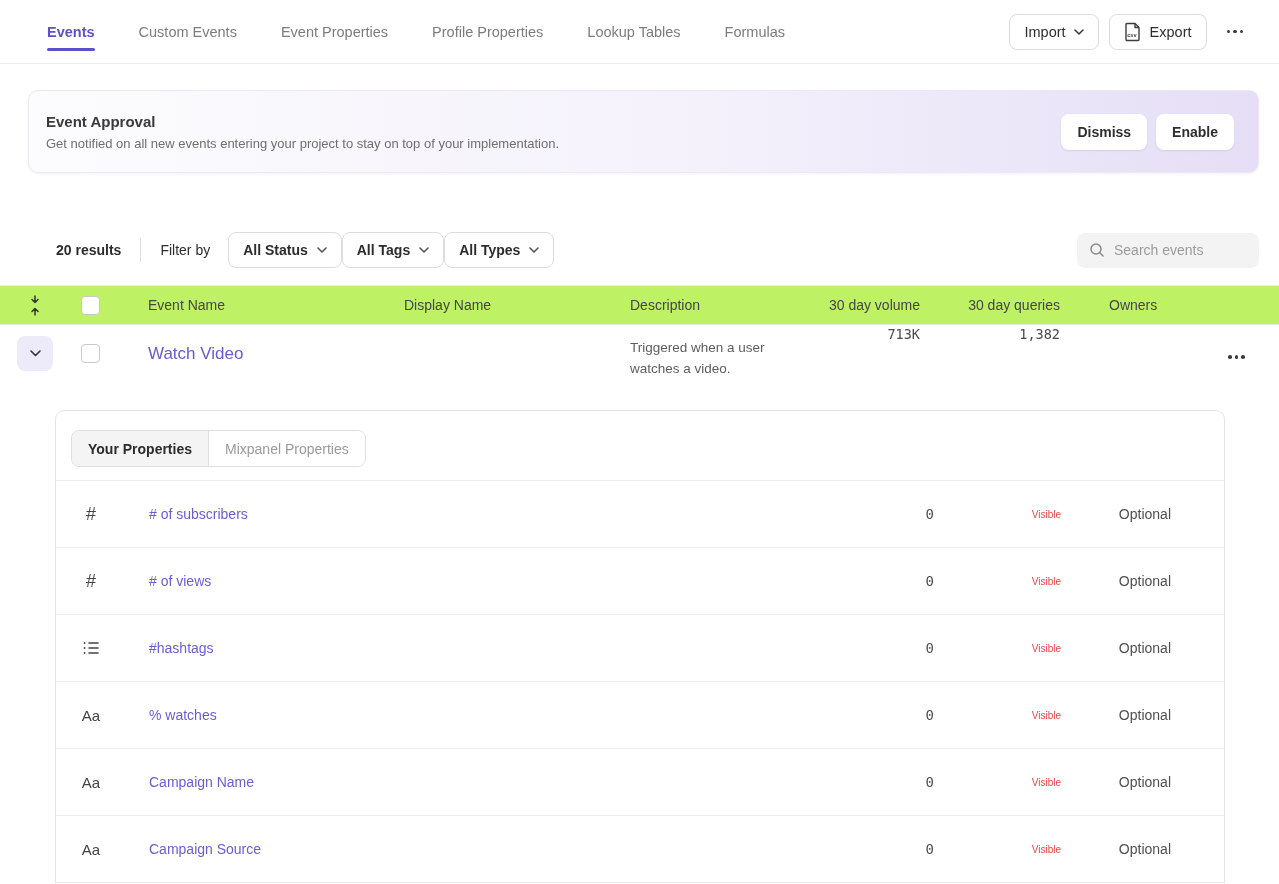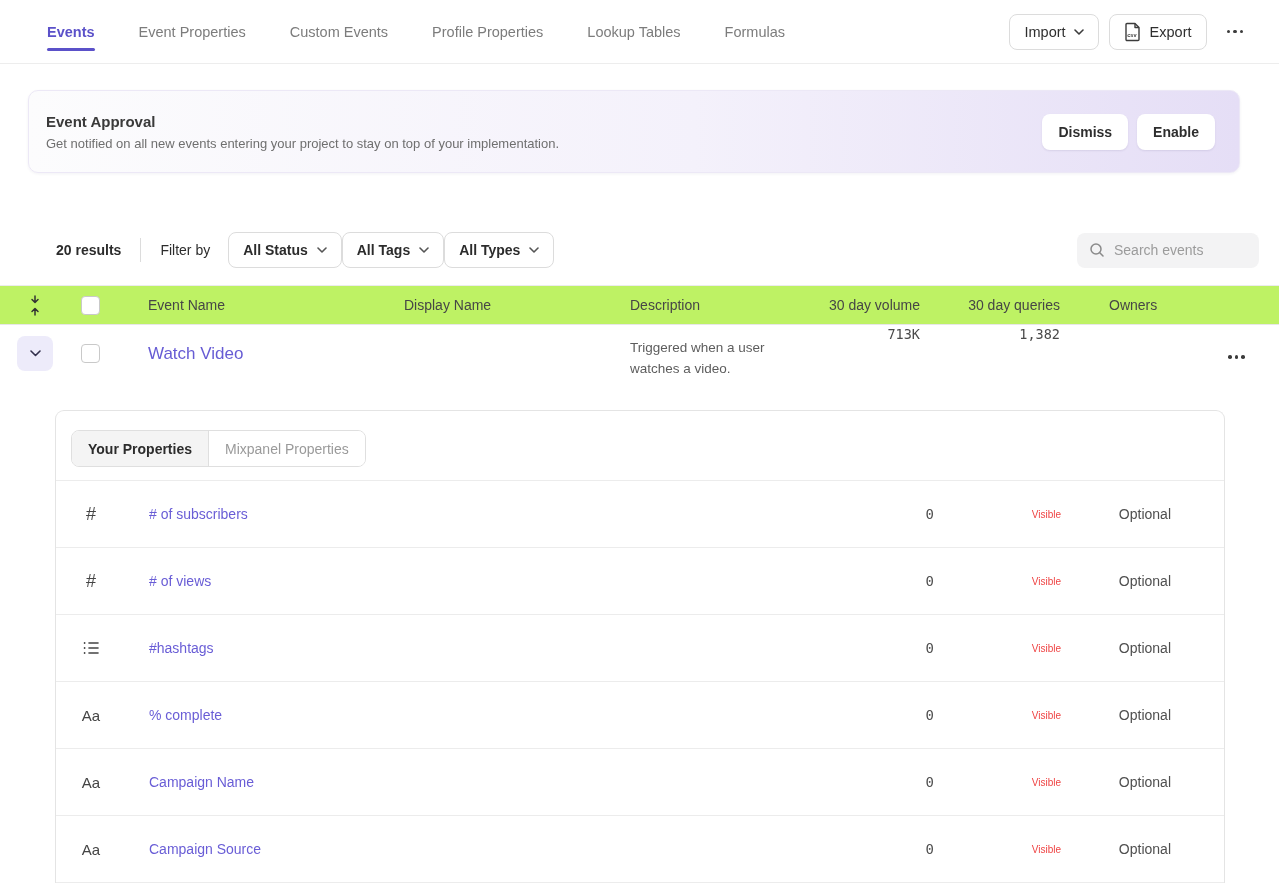--- a/index.html
+++ b/index.html
@@ -12,21 +12,21 @@
   .tab { position:relative; height:100%; display:flex; align-items:center; margin-right:44px; font-size:14.5px; color:#7c7c7c; cursor:pointer; white-space:nowrap; }
   .tab.active { color:#5b51c9; font-weight:bold; }
   .tab.active::after { content:""; position:absolute; left:0; right:0; bottom:12px; height:3px; border-radius:2px; background:#5b51c9; }
   .topnav-right { margin-left:auto; display:flex; align-items:center; gap:10px; }
   .btn { display:flex; align-items:center; gap:8px; height:36px; padding:0 14px; border:1px solid #dcdcdc; border-radius:8px; background:#fff; font-size:14.5px; color:#2e2e2e; cursor:pointer; }
   .btn svg { color:#3c3c3c; }
   .more-btn { display:flex; align-items:center; gap:3px; padding:8px 6px; cursor:pointer; margin-left:4px; }
   .dot { width:3.5px; height:3.5px; border-radius:50%; background:#3c3c3c; }
 
   
-  .banner { margin:26px 39px 0 28px; height:83px; border-radius:10px; border:1px solid #ece8f6;
+  .banner { margin:26px 20px 0 28px; height:83px; border-radius:10px; border:1px solid #ece8f6;
     background:linear-gradient(90deg,#fcfcfd 0%, #f4f1fb 55%, #e5def6 100%);
     box-shadow:0 1px 3px rgba(40,30,90,.06); display:flex; align-items:center; padding:0 24px 0 17px; }
   .banner-title { font-size:15px; font-weight:bold; color:#3a3a3a; }
   .banner-sub { font-size:13px; color:#6f6f6f; margin-top:6px; }
   .banner-actions { margin-left:auto; display:flex; gap:9px; }
   .banner-btn { height:36px; padding:0 16px; background:#fff; border:none; border-radius:8px; font-size:14px; font-weight:bold; color:#2e2e2e; cursor:pointer; box-shadow:0 1px 2px rgba(50,40,100,.10); font-family:inherit; }
 
   
   .toolbar { display:flex; align-items:center; margin:59px 20px 0 56px; height:36px; }
   .results { font-size:14px; font-weight:bold; color:#2c2c2c; }
@@ -79,24 +79,24 @@
 </style>
 </head>
 <body>
 
 <header class="topnav">
   <nav class="tabs">
     <div class="tab active">
         <span>Events</span>
       </div>
     <div class="tab">
+        <span>Custom Events</span>
+      </div>
+    <div class="tab">
         <span>Event Properties</span>
-      </div>
-    <div class="tab">
-        <span>Custom Events</span>
       </div>
     <div class="tab">
         <span>Profile Properties</span>
       </div>
     <div class="tab">
         <span>Lookup Tables</span>
       </div>
     <div class="tab">
         <span>Formulas</span>
       </div>
@@ -280,21 +280,21 @@
     <div class="pr-name"><a class="prop-link">#hashtags</a></div>
     <div class="pr-value">0</div>
     <div class="pr-vis">Visible</div>
     <div class="pr-req">Optional</div>
   </div>
 
   <div class="prow">
     <div class="pr-icon">
         <span class="glyph-text">Aa</span>
       </div>
-    <div class="pr-name"><a class="prop-link">% complete</a></div>
+    <div class="pr-name"><a class="prop-link">% watches</a></div>
     <div class="pr-value">0</div>
     <div class="pr-vis">Visible</div>
     <div class="pr-req">Optional</div>
   </div>
 
   <div class="prow">
     <div class="pr-icon">
         <span class="glyph-text">Aa</span>
       </div>
     <div class="pr-name"><a class="prop-link">Campaign Name</a></div>

